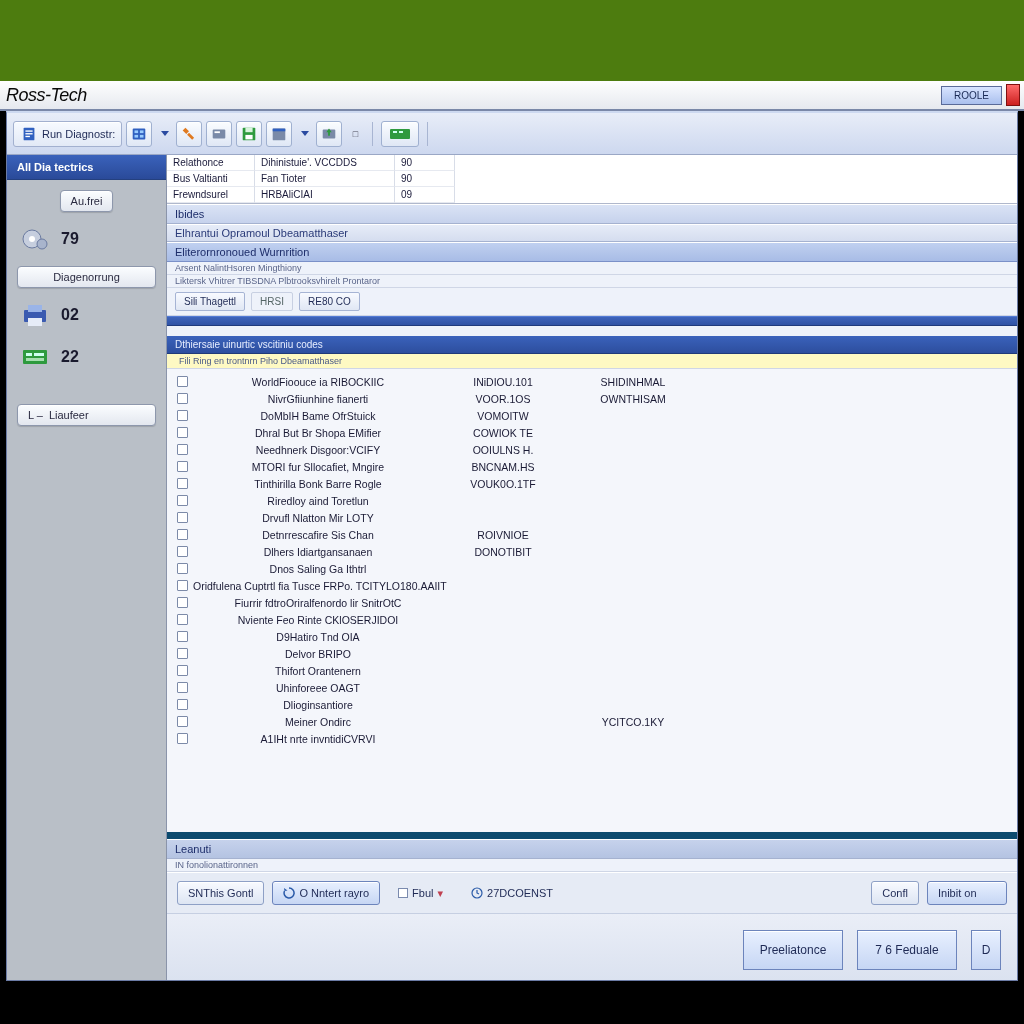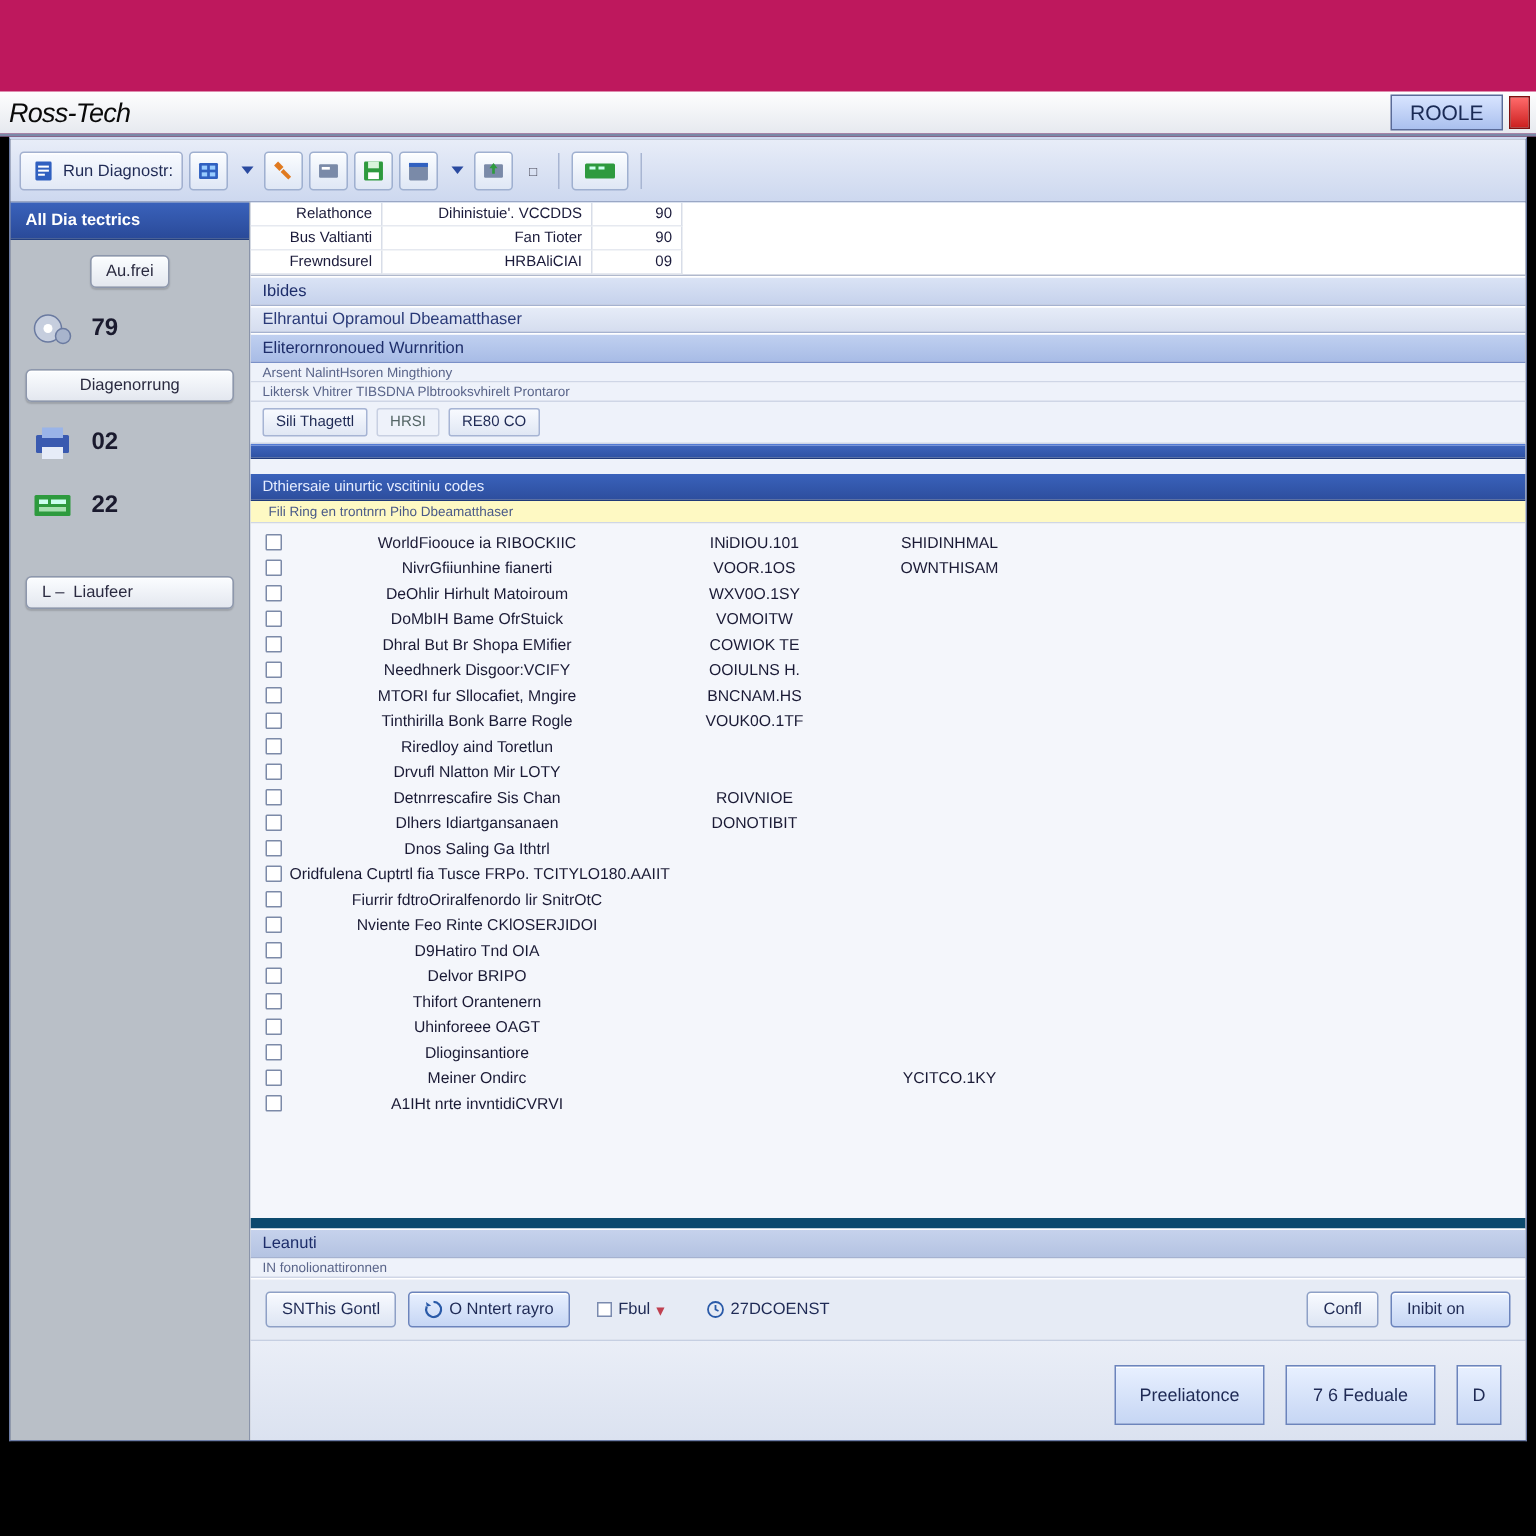--- a/index.html
+++ b/index.html
@@ -7,22 +7,22 @@
     background: #000;
     width: 1024px;
     height: 1024px;
     overflow: hidden;
     font-family: "Tahoma", "Segoe UI", sans-serif;
     font-size: 11px;
     color: #1a1a3a;
   }
   .system-bar {
     position: relative;
-    height: 91px;
-    background: #be185d;
+    height: 111px;
+    background: #4d7c0f;
   }
   .brand-strip {
     position: absolute;
     left: 0; right: 0; bottom: 0;
     height: 30px;
     background: linear-gradient(#fefefe, #e6e9ef);
     border-bottom: 2px solid #7a88a8;
     display: flex;
     align-items: center;
     padding-left: 6px;
@@ -39,21 +39,21 @@
     margin-left: auto;
     margin-right: 4px;
     display: flex;
     gap: 4px;
     align-items: center;
   }
   .btn-roole {
     background: linear-gradient(#d8e4ff,#aac0ee);
     border: 1px solid #5a6b99;
     padding: 3px 12px;
-    font-size: 14px;
+    font-size: 10px;
     color: #1a2a55;
   }
   .btn-red {
     width: 14px; height: 22px;
     background: linear-gradient(#ff6b6b,#cc2020);
     border: 1px solid #801010;
   }
 
   .app-window {
     margin: 0 6px;
@@ -156,21 +156,20 @@
     display: flex;
     flex-direction: column;
     overflow: hidden;
   }
 
   .info-grid {
     display: grid;
     grid-template-columns: 88px 140px 60px;
     border-bottom: 1px solid #b0b8cc;
     font-size: 10px;
-    text-align: right;
   }
   .info-grid div {
     padding: 2px 6px;
     border-right: 1px solid #d8dde8;
     border-bottom: 1px solid #e6e9f0;
     white-space: nowrap;
     overflow: hidden;
   }
 
   .panel-hdr {
@@ -473,28 +472,20 @@
             <div>INiDIOU.101</div>
             <div>SHIDINHMAL</div>
           </div>
           <div class="list-row">
             <div>
               <div class="chk"></div>
             </div>
             <div>NivrGfiiunhine fianerti</div>
             <div>VOOR.1OS</div>
             <div>OWNTHISAM</div>
-          </div>
-          <div class="list-row">
-            <div>
-              <div class="chk"></div>
-            </div>
-            <div>DeOhlir Hirhult Matoiroum</div>
-            <div>WXV0O.1SY</div>
-            <div></div>
           </div>
           <div class="list-row">
             <div>
               <div class="chk"></div>
             </div>
             <div>DoMbIH Bame OfrStuick</div>
             <div>VOMOITW</div>
             <div></div>
           </div>
           <div class="list-row">

